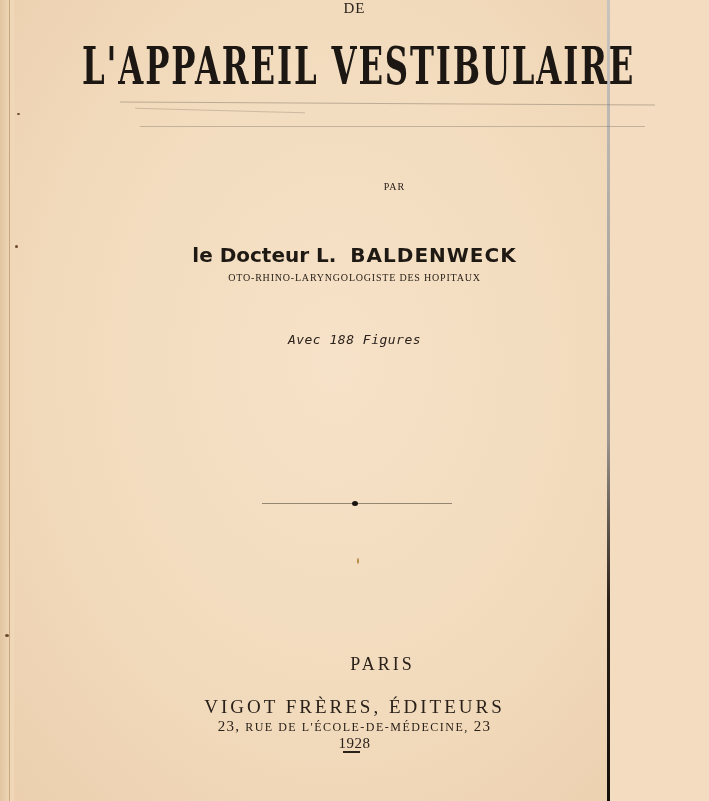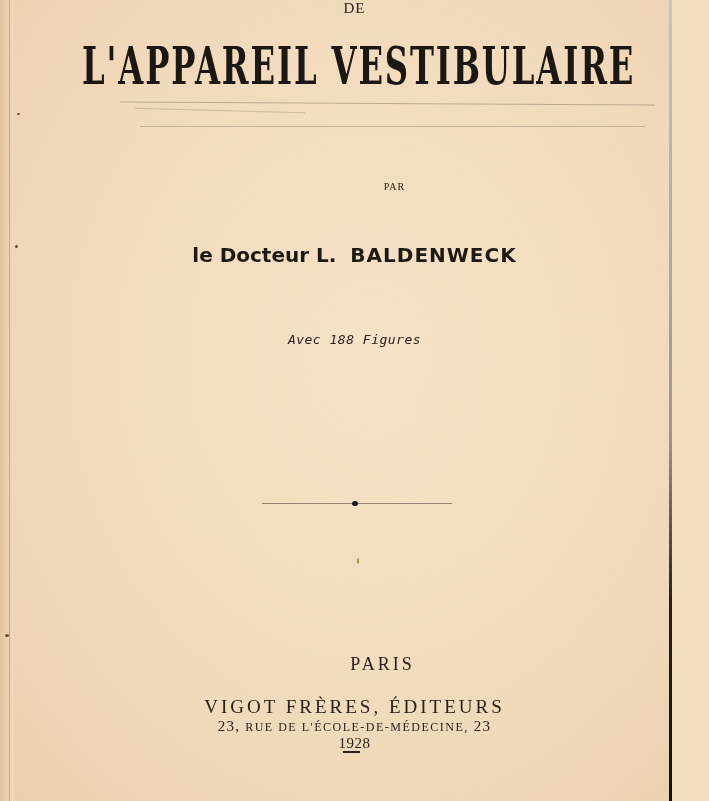--- a/index.html
+++ b/index.html
@@ -3,21 +3,21 @@
 <meta charset="utf-8">
 <style>
   html, body { margin: 0; padding: 0; }
   body {
     width: 709px; height: 801px; overflow: hidden; position: relative;
     background: #f3dcbf;
     font-family: "Liberation Serif", "DejaVu Serif", serif;
     color: #2a211a;
   }
   .page {
-    position: absolute; left: 0; top: 0; width: 672px; height: 801px;
+    position: absolute; left: 0; top: 0; width: 610px; height: 801px;
     background:
       radial-gradient(ellipse at 55% 45%, #f6e2c8 0%, #f2dbbd 55%, #ebcfae 100%);
   }
   .spine {
     position: absolute; left: 0; top: 0; width: 14px; height: 801px;
     background: linear-gradient(to right, #e2c5a1, #efd6b6 70%, #f0d8b9);
   }
   .spine-line {
     position: absolute; left: 9px; top: 0; width: 1px; height: 801px;
     background: rgba(150,110,60,0.45);
@@ -66,20 +66,21 @@
   <div class="pencil3"></div>
   <div class="pencil2"></div>
 
   <div class="line par">PAR</div>
 
   <div class="line author">
     <span>le Docteur L.</span>
     &nbsp;<span class="name">BALDENWECK</span>
   </div>
 
+  <div class="line affil">OTO-RHINO-LARYNGOLOGISTE DES HOPITAUX</div>
 
   <div class="line figures">Avec 188 Figures</div>
 
   <div class="divider"></div>
   <div class="divider-dot"></div>
 
   <div class="line paris">PARIS</div>
   <div class="line publisher">VIGOT FRÈRES, ÉDITEURS</div>
   <div class="line address">
     <span>23,</span>

